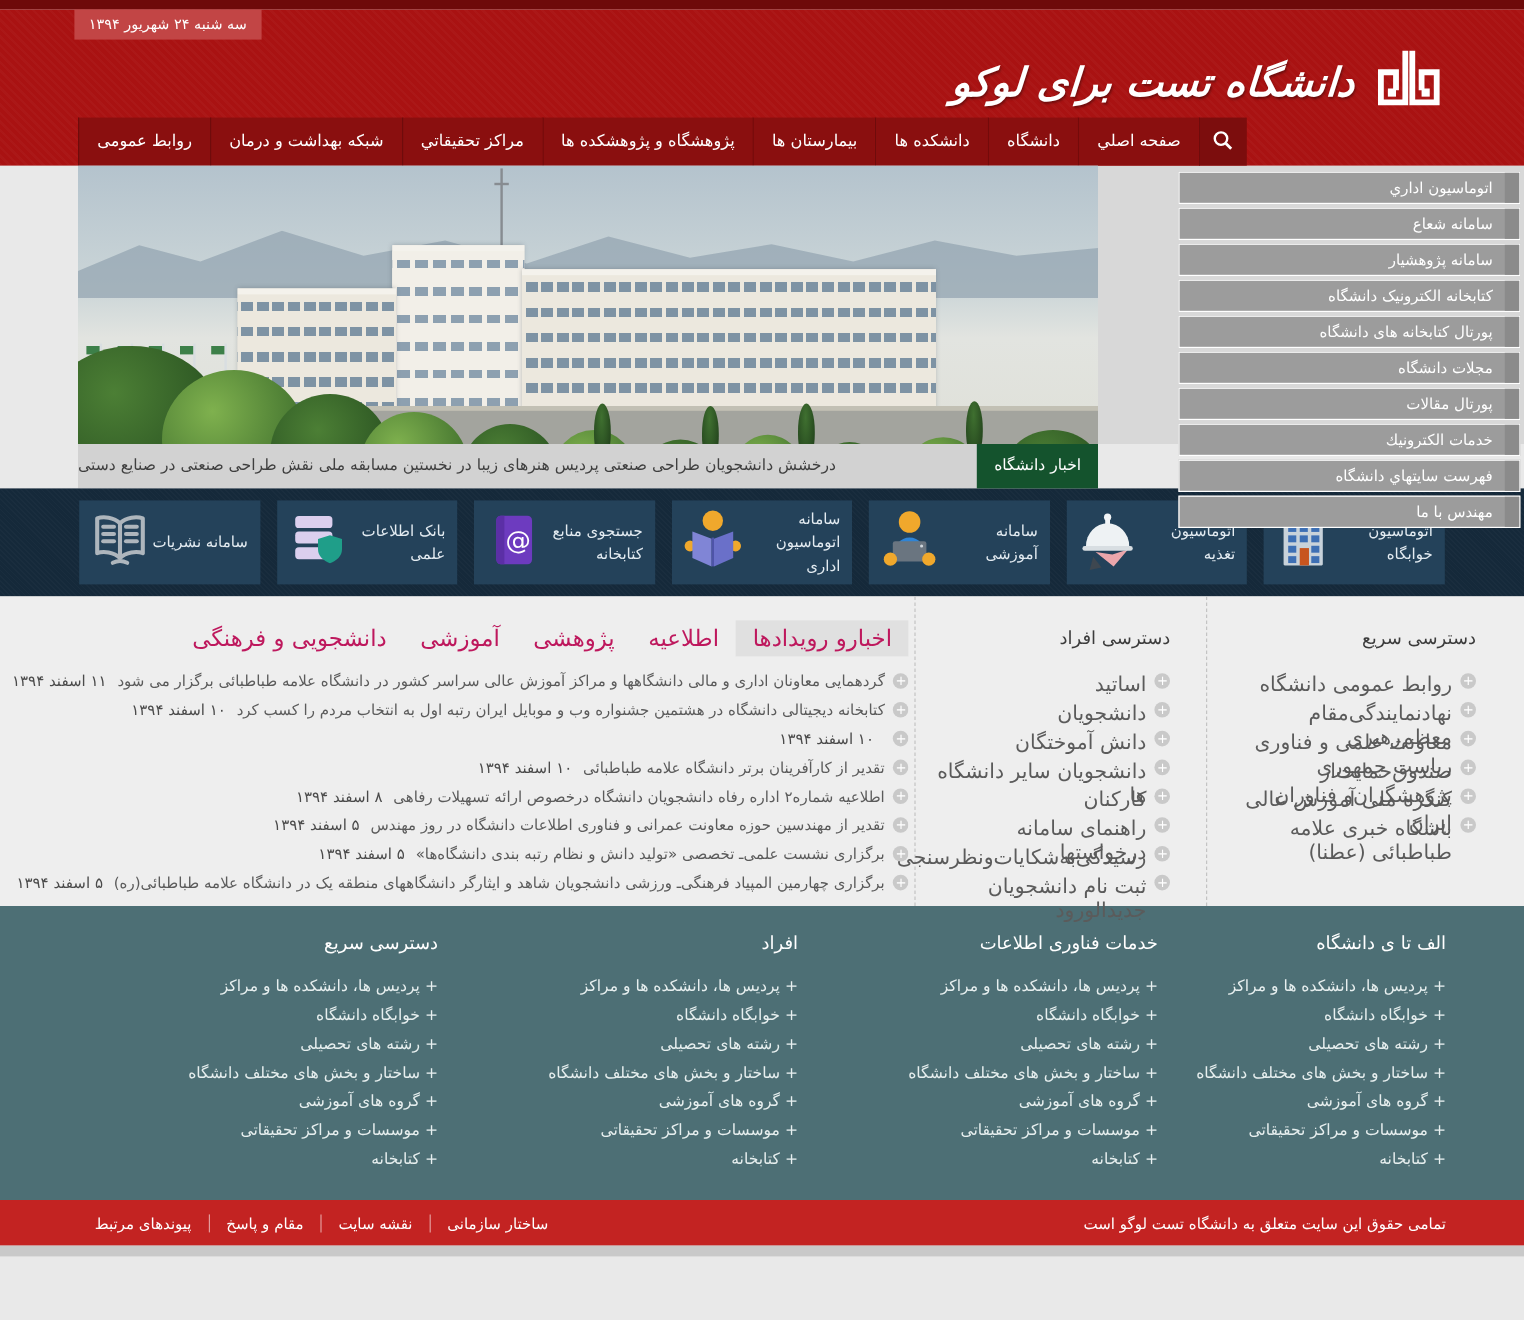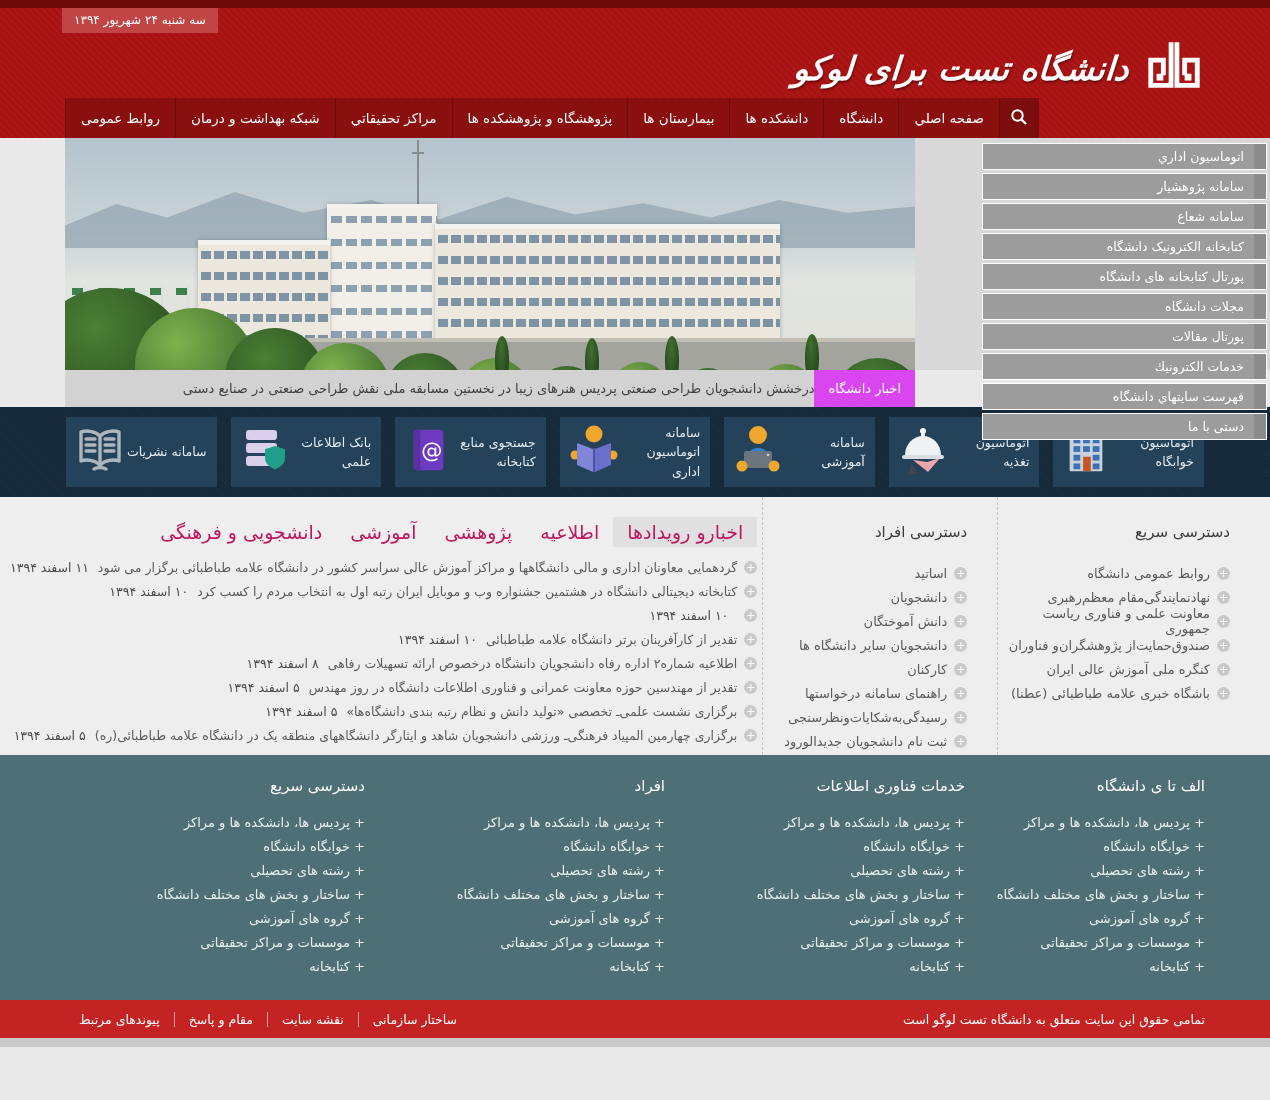--- a/index.html
+++ b/index.html
@@ -62,41 +62,41 @@
   .tree { position:absolute; border-radius:50%;
     background:radial-gradient(circle at 35% 30%, #7fb14e, #3f6f2d 75%); }
   .tree.dark { background:radial-gradient(circle at 40% 30%, #4c7f35, #274f20 78%); }
   .cypress { position:absolute; width:14px; height:46px; border-radius:50% 50% 45% 45%;
     background:radial-gradient(ellipse at 45% 25%, #3f7030, #24451d 80%); }
 
   
   .ticker-row { height:37px; background:#e9e9e9; }
   .ticker-bar { margin-right:355px; margin-left:65px; height:37px; background:#d2d2d2;
     display:flex; align-items:stretch; }
-  .ticker-label { background:#d946ef; color:#fff; font-size:13px; line-height:37px;
+  .ticker-label { background:#14532d; color:#fff; font-size:13px; line-height:37px;
     padding:0 14px; white-space:nowrap;text-align:center; }
-  .ticker-text { flex:1; text-align:right; line-height:37px; font-size:13px; color:#3f3f3f;
+  .ticker-text { flex:1; text-align:left; line-height:37px; font-size:13px; color:#3f3f3f;
     overflow:hidden; white-space:nowrap; }
 
   
   .services { height:90px; background:#15293a; padding:10px 66px 0; display:flex; gap:14px;
     background-image:repeating-linear-gradient(45deg, rgba(255,255,255,.02) 0 1px, transparent 1px 3px); }
   .svc-box { flex:1; height:70px; background:#24425a; display:flex; align-items:center;
     justify-content:space-between; padding:0 10px 0 8px; cursor:pointer; }
   .svc-label { color:#e3ebf1; font-size:12.5px; line-height:1.55; text-align:right; max-width:82px; }
   .svc-icon { flex:0 0 auto; }
 
   
   .content { height:258px; background:#eeeeee; display:flex; }
   .col-quick { width:282px; border-left:1px dashed #c3c3c3; padding:0 40px 0 10px; }
   .col-people { width:243px; border-left:1px dashed #c3c3c3; padding:0 30px 0 10px; }
   .col-news { flex:1; padding:0 5px 0 10px; }
   .col-title { font-size:15px; color:#3c3c3c; font-weight:normal; margin-top:26px; }
   .link-list { margin-top:20px; }
-  .link-item { display:flex; align-items:center; height:24px; font-size:13px; color:#5b5b5b; }
+  .link-item { display:flex; align-items:flex-start; height:24px; font-size:17px; color:#5b5b5b; }
   .bullet { flex:0 0 13px; width:13px; height:13px; border-radius:50%; background:#c9c9c9;
     color:#fff; font-size:11px; line-height:13px; text-align:center; margin-left:7px; }
   .bullet::before { content:"+"; }
   .tabs { display:flex; margin-top:20px; }
   .tab { height:30px; line-height:30px; padding:0 14px; font-size:19px; color:#be185d; white-space:nowrap; }
   .tab.active { background:#e0e0e0; }
   .news-list { margin-top:8px; }
   .news-item { display:flex; align-items:center; height:24px; font-size:12.5px; color:#5b5b5b; white-space:nowrap; overflow:hidden; }
   .news-date { margin-right:9px; color:#4a4a4a; }
 
@@ -174,29 +174,29 @@
       </span>
     </button>
   </nav>
 </header>
 
 <div class="main-visual">
 
   <aside class="side-panel">
     <div>
         <a class="side-btn">اتوماسیون اداري</a>
+        <a class="side-btn">سامانه شعاع</a>
         <a class="side-btn">سامانه پژوهشیار</a>
-        <a class="side-btn">سامانه شعاع</a>
         <a class="side-btn">کتابخانه الکترونیک دانشگاه</a>
         <a class="side-btn">پورتال کتابخانه های دانشگاه</a>
         <a class="side-btn">مجلات دانشگاه</a>
         <a class="side-btn">پورتال مقالات</a>
         <a class="side-btn">خدمات الکترونیك</a>
         <a class="side-btn">فهرست سایتهاي دانشگاه</a>
-        <a class="side-btn">دستی با ما</a>
+        <a class="side-btn">مهندس با ما</a>
       </div>
   </aside>
 
   <div class="hero">
     <div class="mountains"></div>
     <div class="mast"></div>
     <div class="bldg tower"></div>
     <div class="bldg wing-right"></div>
     <div class="bldg wing-left"></div>
     <div class="road"></div>

